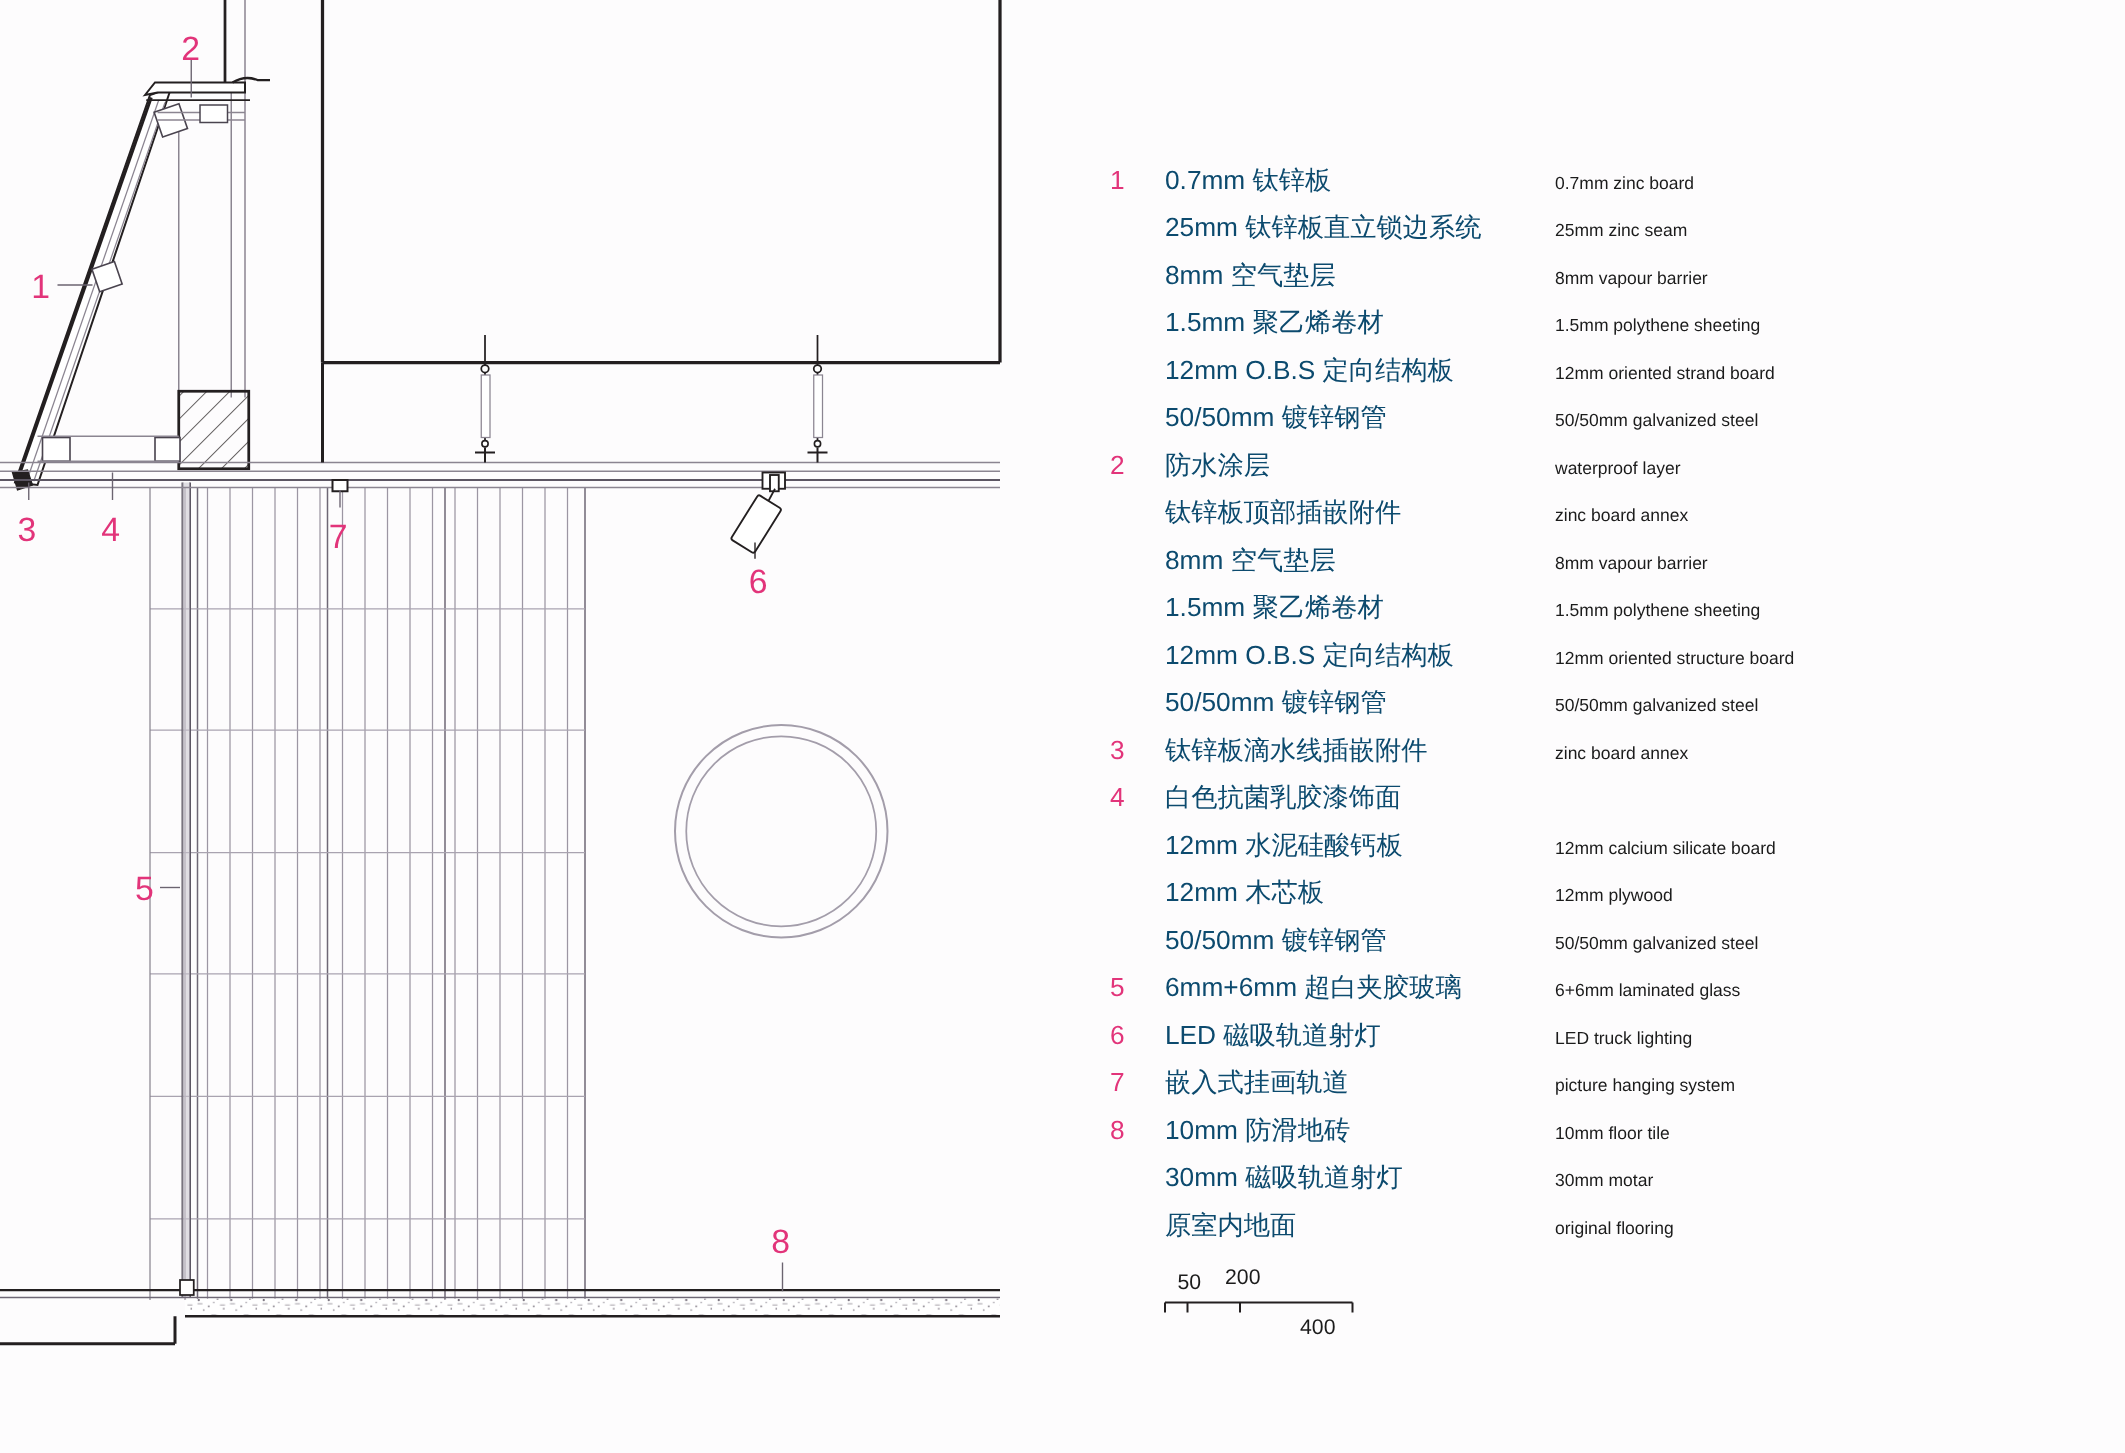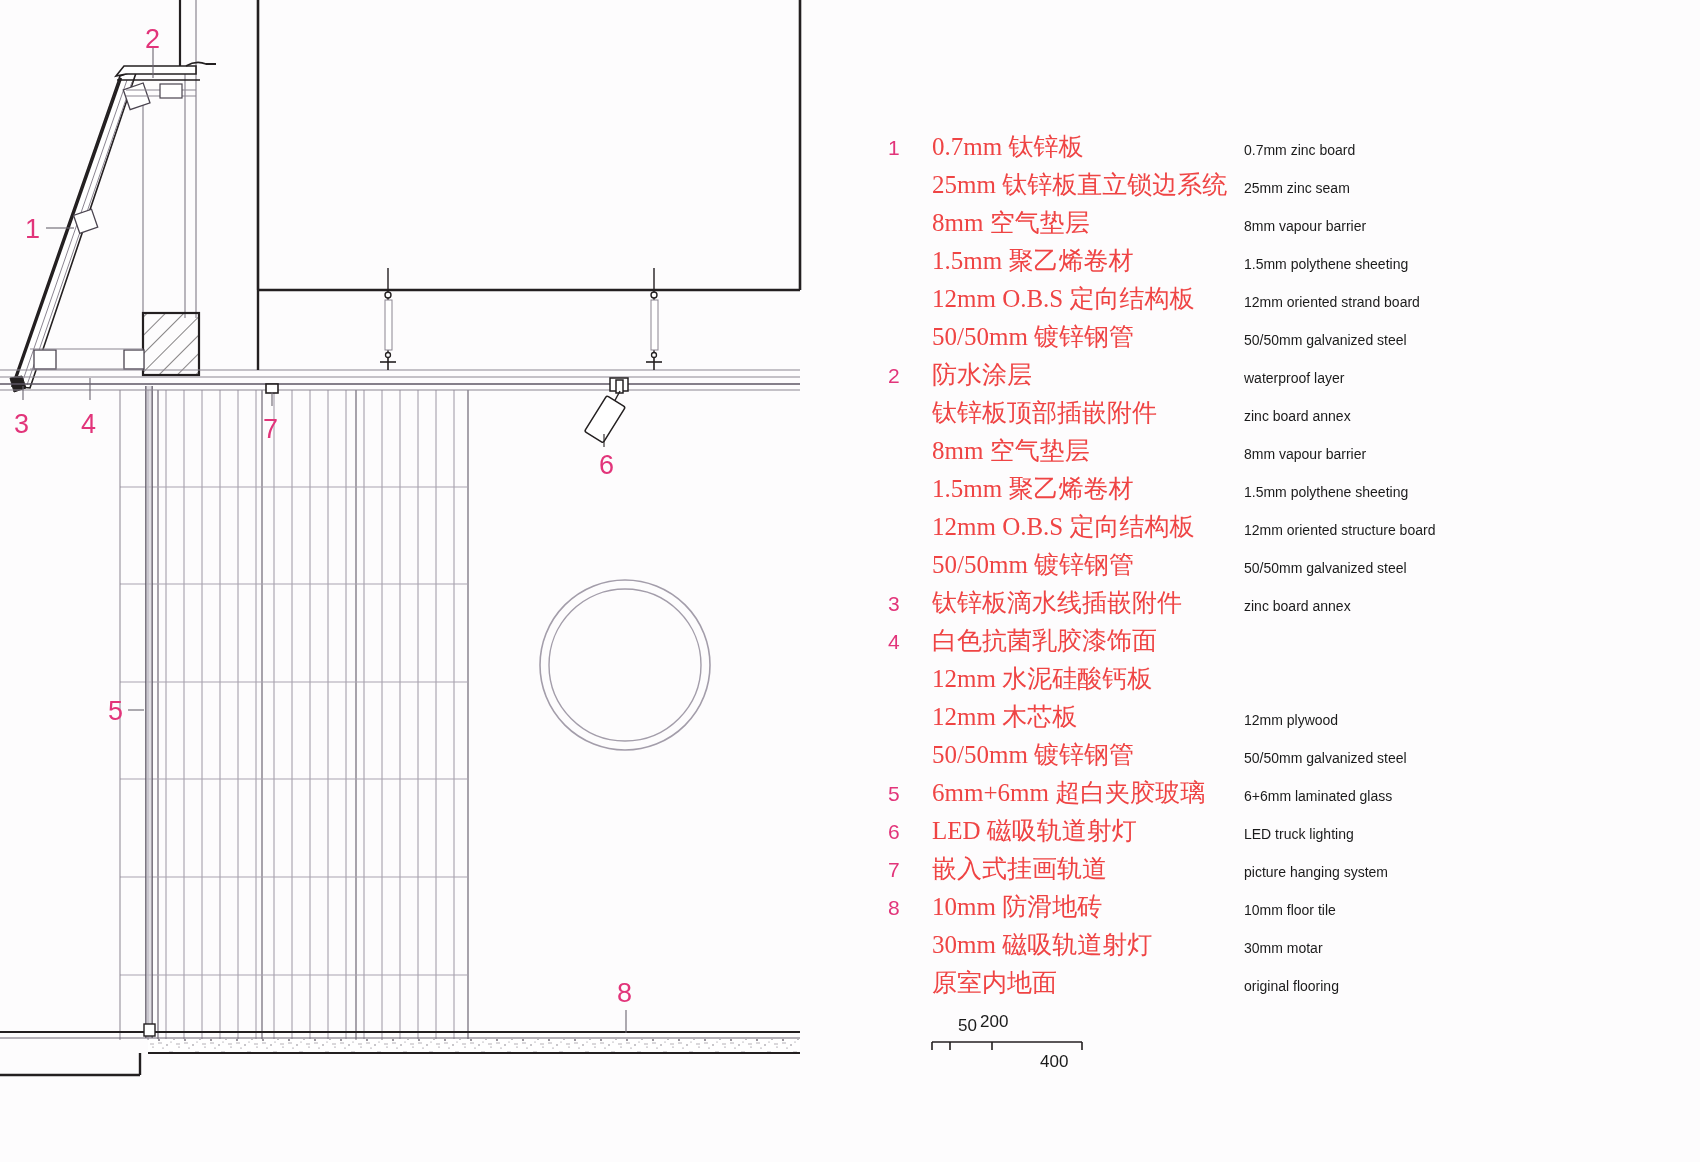--- a/index.html
+++ b/index.html
@@ -34,23 +34,22 @@
   .leg-num{
     width:52px;flex:0 0 52px;
     color:#e2347a;
     font-size:21px;
     text-align:left;
     padding-left:8px;
     box-sizing:border-box;
   }
   .leg-cn{
     width:312px;flex:0 0 312px;
-    font-size:25px;color:#ef4444;
+    font-size:21px;color:#0c4a6e;
     white-space:nowrap;
-    font-family:Liberation Serif, serif;
   }
   .leg-en{
     flex:1 1 auto;
     font-size:14px;color:#1b1b1b;
     white-space:nowrap;
   }
 
   
   #scalebar{
     position:absolute;left:930px;top:1008px;
@@ -337,20 +336,21 @@
       <div class="leg-cn">钛锌板滴水线插嵌附件</div>
       <div class="leg-en">zinc board annex</div>
     </div>
     <div class="leg-row">
       <div class="leg-num">4</div>
       <div class="leg-cn">白色抗菌乳胶漆饰面</div>
     </div>
     <div class="leg-row">
       <div class="leg-num"></div>
       <div class="leg-cn">12mm 水泥硅酸钙板</div>
+      <div class="leg-en">12mm calcium silicate board</div>
     </div>
     <div class="leg-row">
       <div class="leg-num"></div>
       <div class="leg-cn">12mm 木芯板</div>
       <div class="leg-en">12mm plywood</div>
     </div>
     <div class="leg-row">
       <div class="leg-num"></div>
       <div class="leg-cn">50/50mm 镀锌钢管</div>
       <div class="leg-en">50/50mm galvanized steel</div>
@@ -381,21 +381,21 @@
       <div class="leg-en">30mm motar</div>
     </div>
     <div class="leg-row">
       <div class="leg-num"></div>
       <div class="leg-cn">原室内地面</div>
       <div class="leg-en">original flooring</div>
     </div>
   </div>
 
   <div id="scalebar">
-    <div class="sb-label" style="left:28px;top:8px;">50</div>
+    <div class="sb-label" style="left:12px;top:8px;">50</div>
     <div class="sb-label" style="left:50px;top:4px;">200</div>
     <div class="sb-label" style="left:110px;top:8px;margin-top:36px;">400</div>
     <svg width="180" height="26" viewBox="0 0 180 26" style="position:absolute;left:0;top:30px;">
       <line x1="2" y1="4" x2="152" y2="4" stroke="#231f20" stroke-width="1.6"></line>
       <line x1="2" y1="4" x2="2" y2="12" stroke="#231f20" stroke-width="1.6"></line>
       <line x1="20" y1="4" x2="20" y2="12" stroke="#231f20" stroke-width="1.6"></line>
       <line x1="62" y1="4" x2="62" y2="12" stroke="#231f20" stroke-width="1.6"></line>
       <line x1="152" y1="4" x2="152" y2="12" stroke="#231f20" stroke-width="1.6"></line>
     </svg>
   </div>

